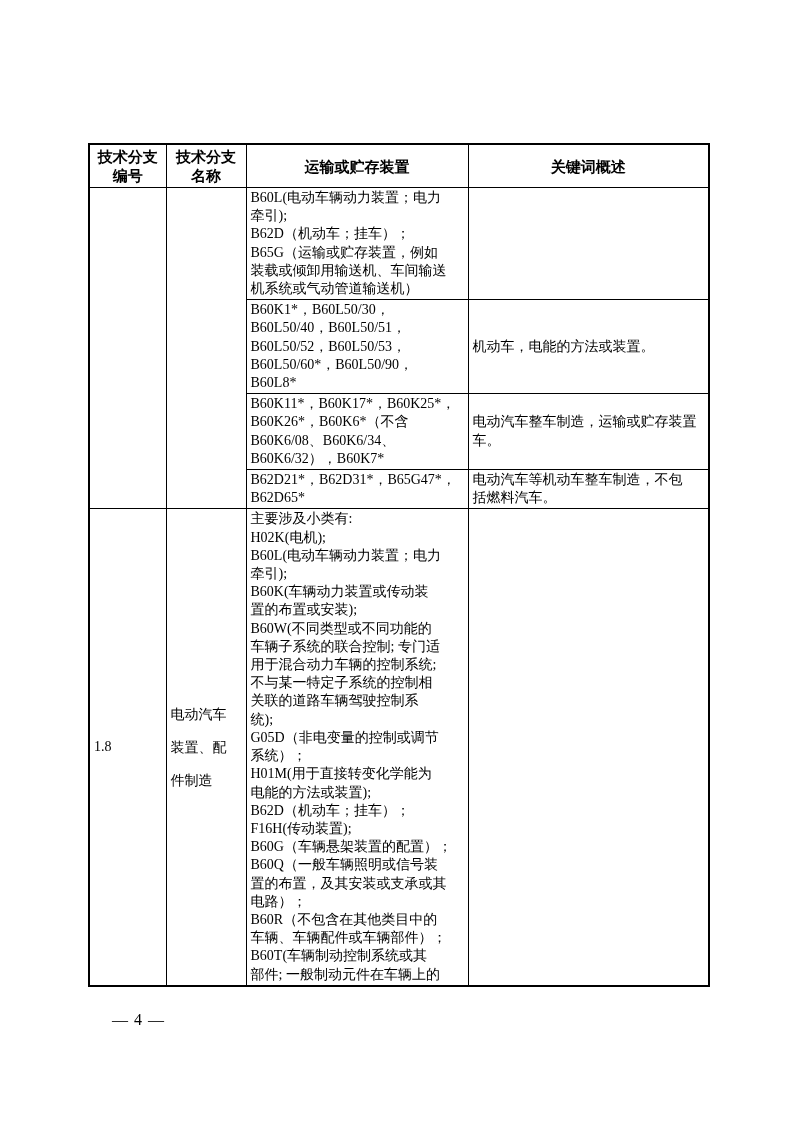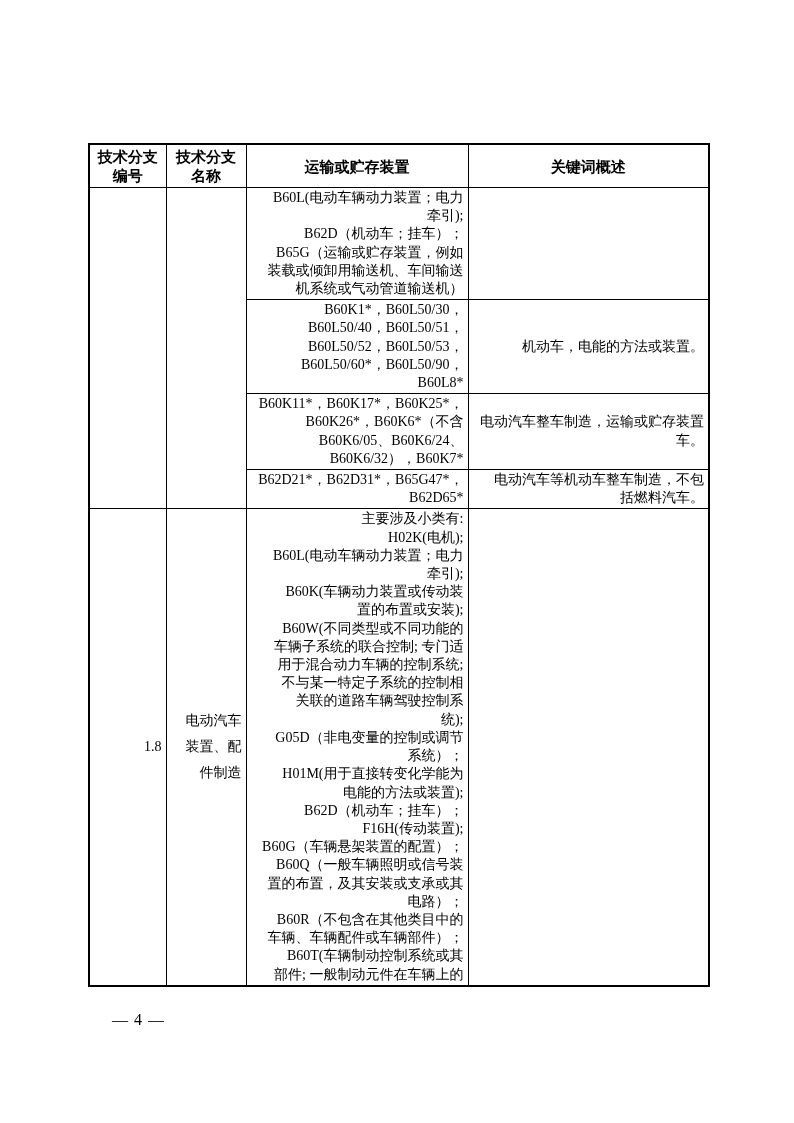--- a/index.html
+++ b/index.html
@@ -21,36 +21,36 @@
     table-layout: fixed;
     border: 2px solid #000000;
   }
   .cls-table th, .cls-table td {
     border: 1px solid #000000;
     padding: 1px 4px;
     font-size: 14px;
     line-height: 18.2px;
     white-space: pre-line;
     vertical-align: top;
-    text-align: right;
+    text-align: left;
     overflow: hidden;
   }
   .cls-table th {
     font-family: "Liberation Sans", sans-serif;
     font-weight: bold;
     font-size: 15px;
     line-height: 19px;
     text-align: center;
     vertical-align: middle;
     padding: 2px;
   }
   td.cell-branch-id, td.cell-branch-name {
     vertical-align: middle;
   }
-  td.cell-branch-name { line-height: 26px; margin-left: 20px; }
+  td.cell-branch-name { line-height: 33px; margin-left: 20px; }
   td.cell-keywords { vertical-align: middle; }
   .page-number {
     position: absolute;
     left: 112px;
     top: 1010px;
     font-size: 16px;
     line-height: 20px;
     letter-spacing: 1px;
     font-family: "Liberation Serif", serif;
   }
@@ -93,21 +93,21 @@
         <td class="cell-ipc">B60K1*，B60L50/30，
 B60L50/40，B60L50/51，
 B60L50/52，B60L50/53，
 B60L50/60*，B60L50/90，
 B60L8*</td>
         <td class="cell-keywords">机动车，电能的方法或装置。</td>
       </tr>
       <tr>
         <td class="cell-ipc">B60K11*，B60K17*，B60K25*，
 B60K26*，B60K6*（不含
-B60K6/05、B60K6/24、
+B60K6/08、B60K6/34、
 B60K6/32），B60K7*</td>
         <td class="cell-keywords">电动汽车整车制造，运输或贮存装置
 车。</td>
       </tr>
       <tr>
         <td class="cell-ipc">B62D21*，B62D31*，B65G47*，
 B62D65*</td>
         <td class="cell-keywords">电动汽车等机动车整车制造，不包
 括燃料汽车。</td>
       </tr>

